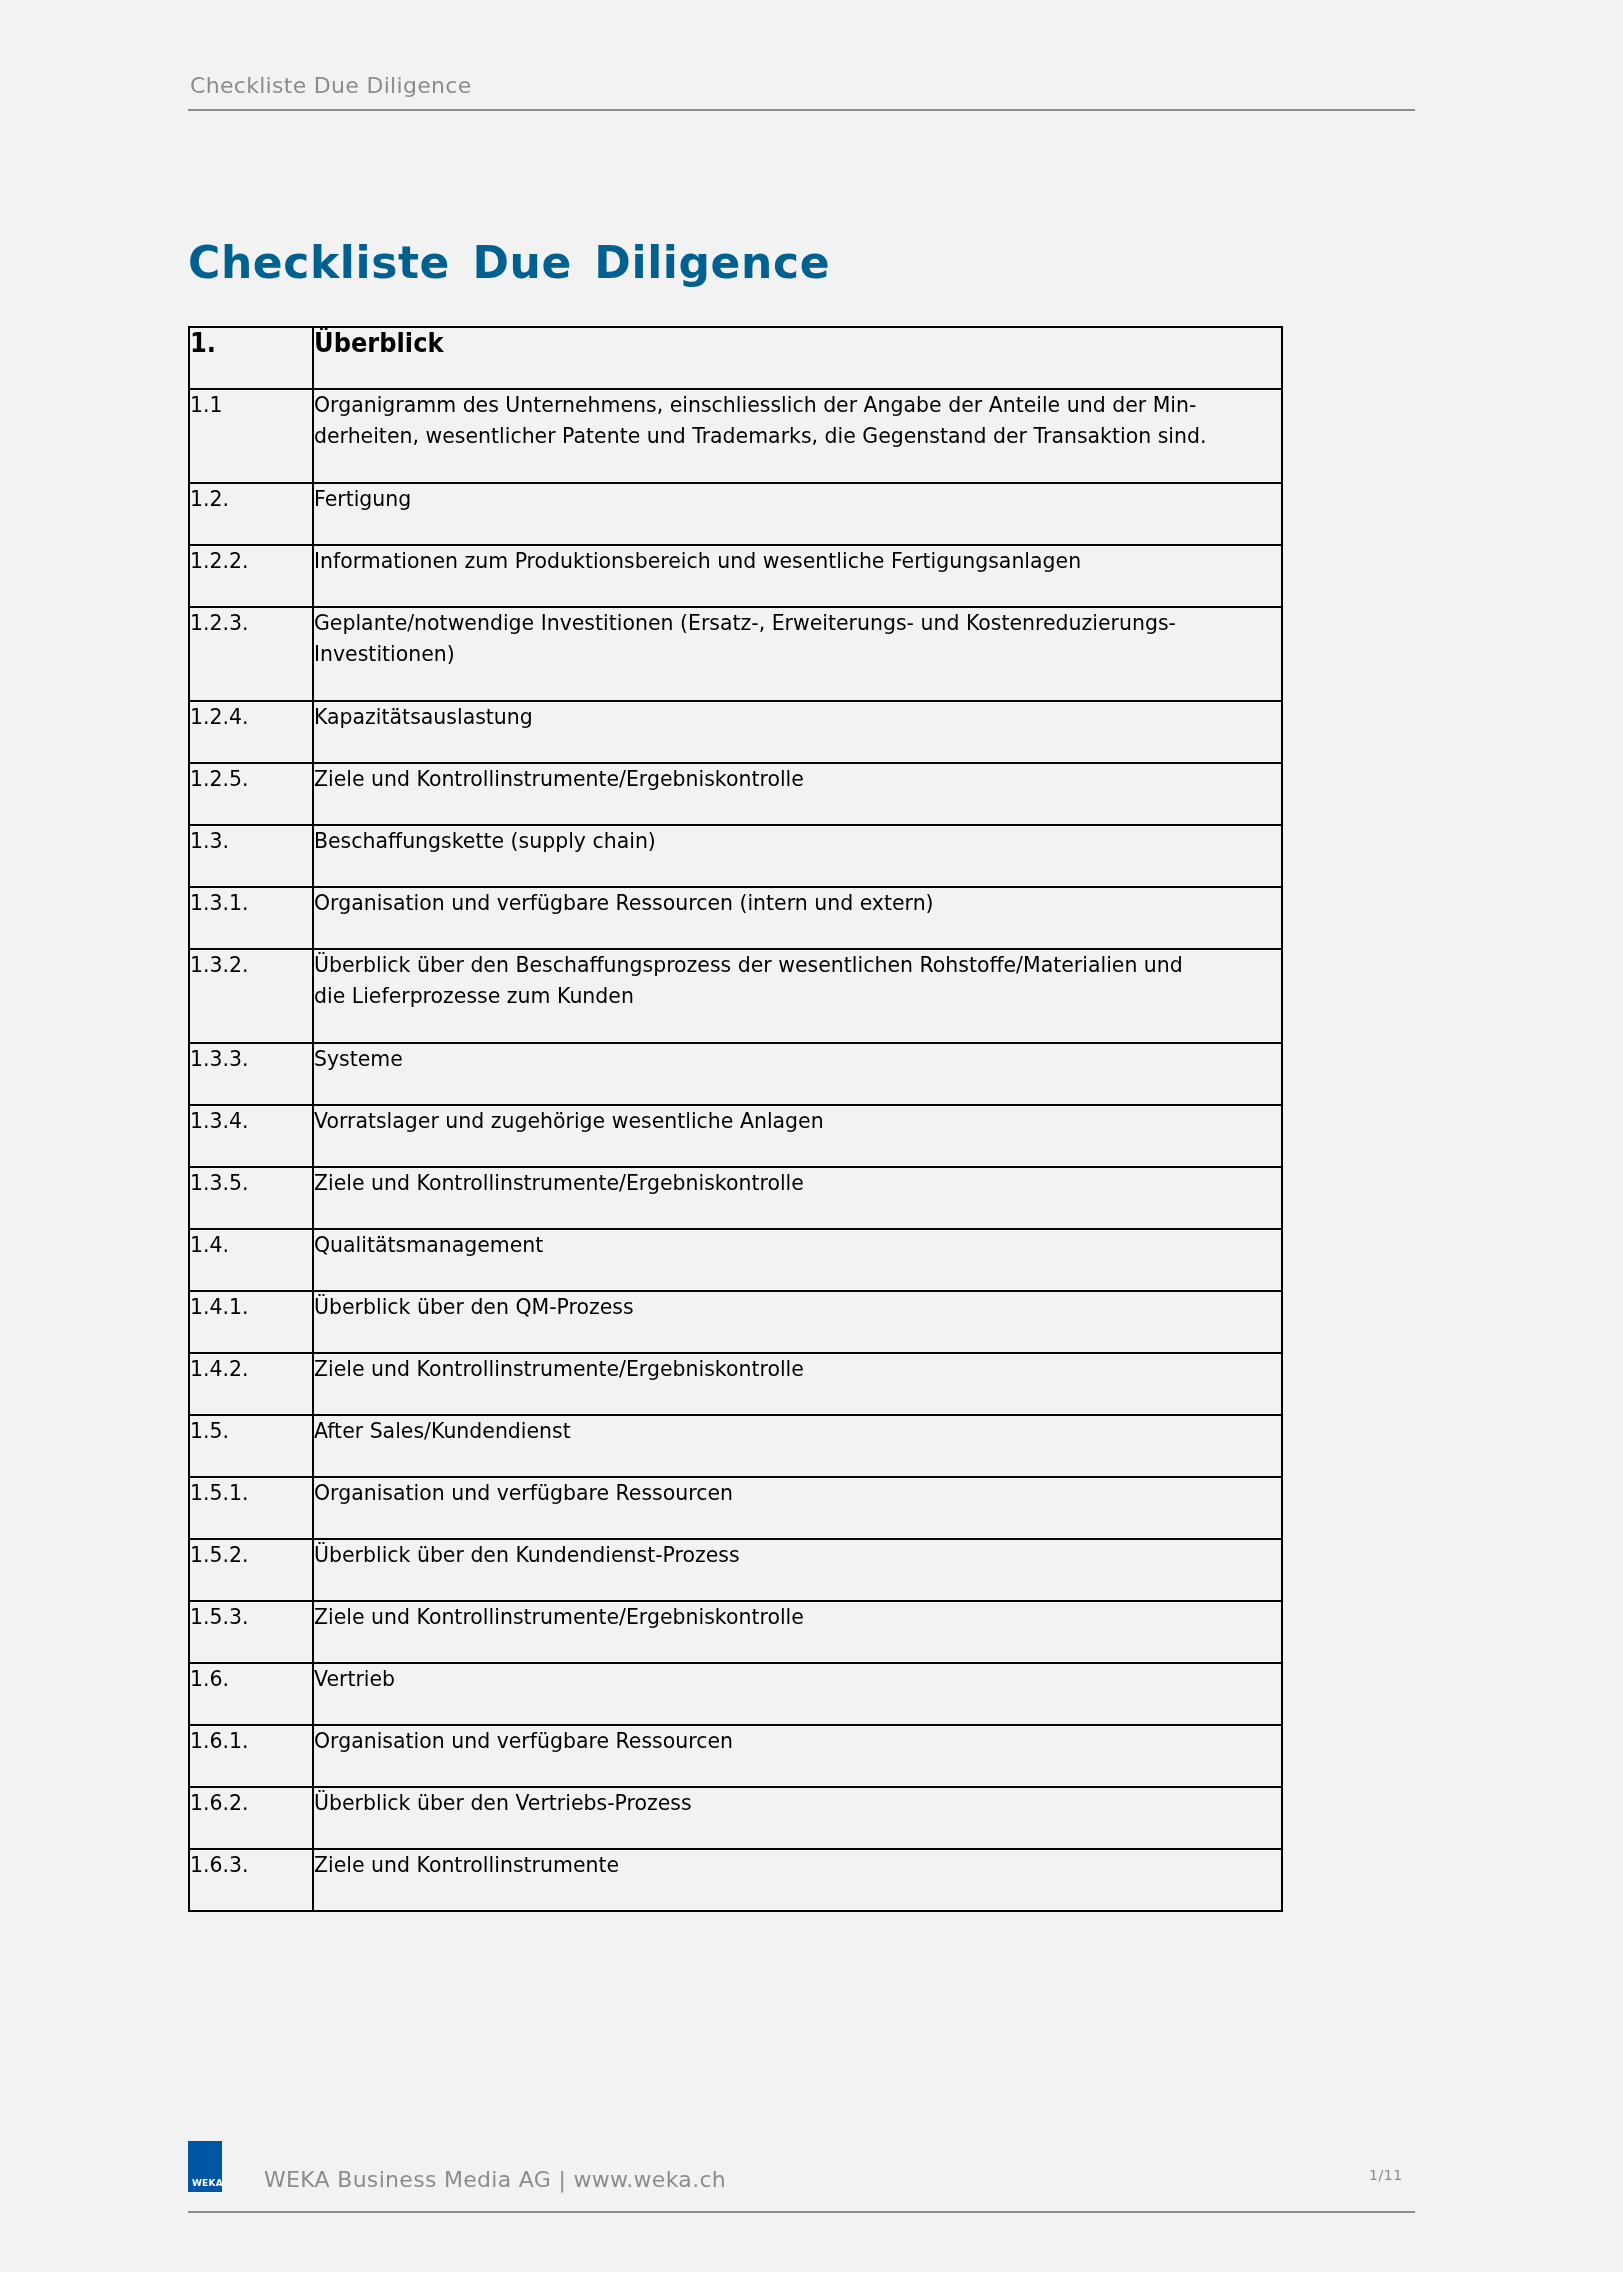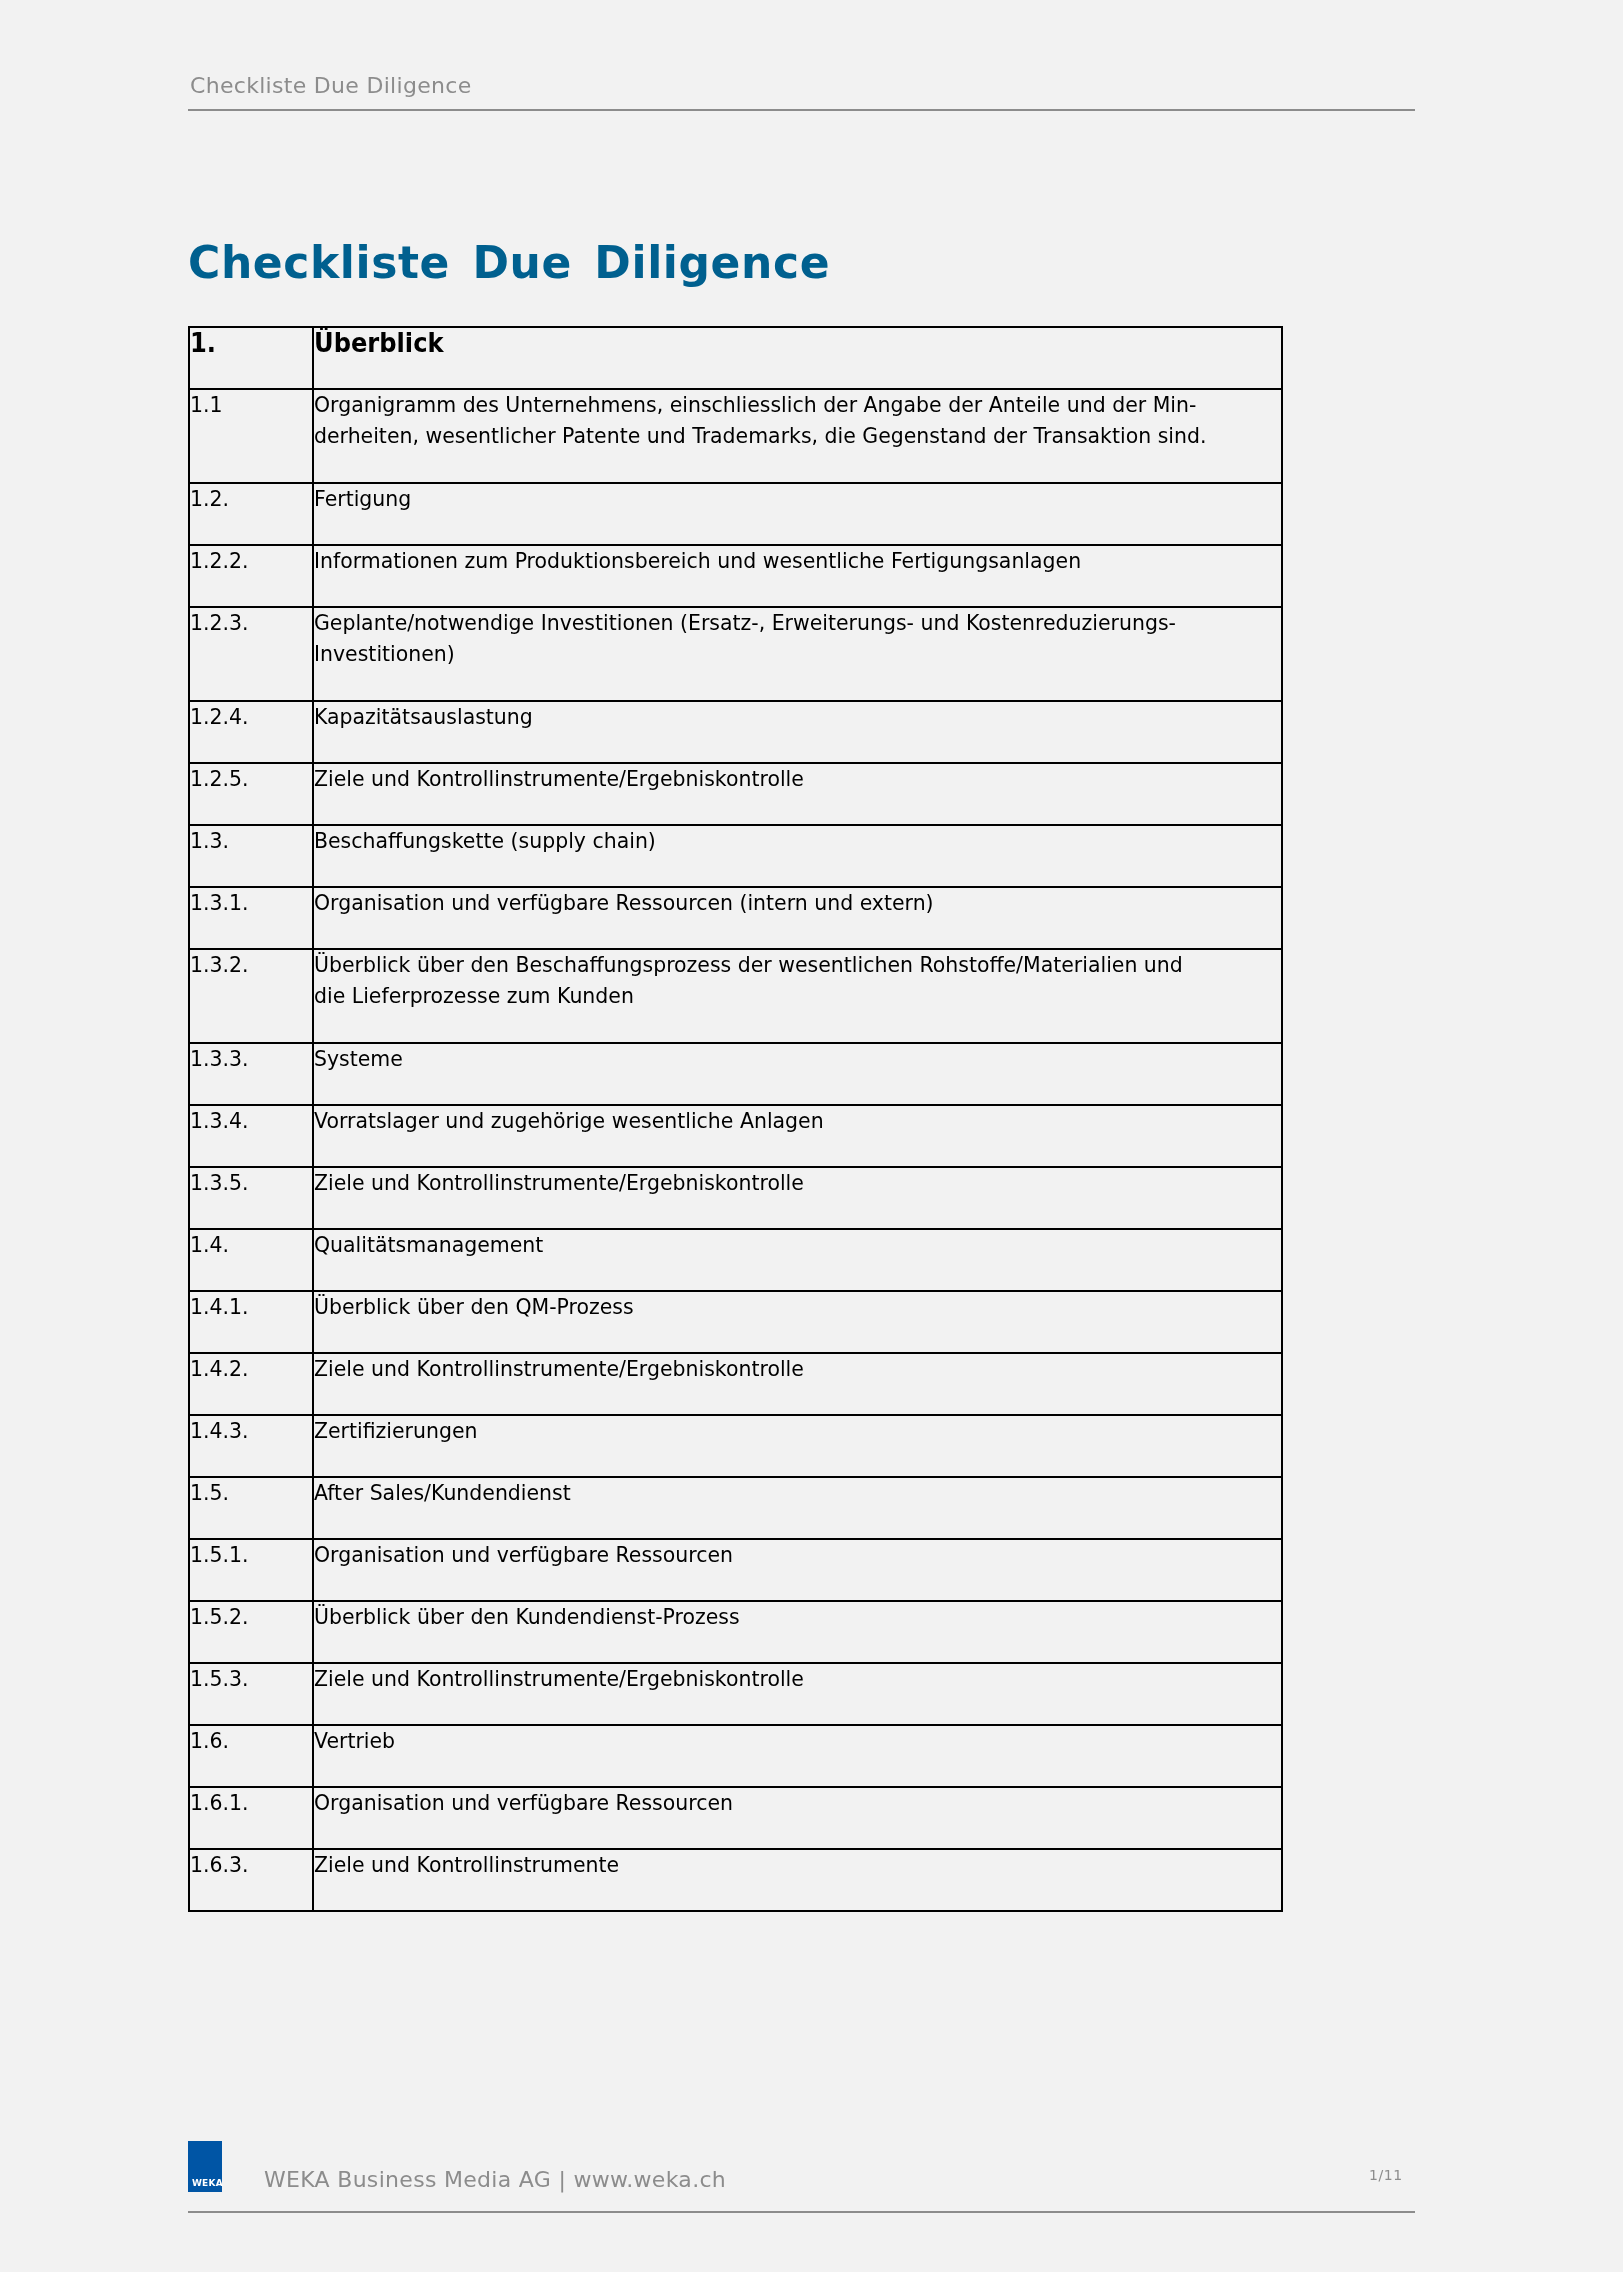--- a/index.html
+++ b/index.html
@@ -192,28 +192,20 @@
     <tr class="single">
       <td class="num">
           <span class="cell-text">1.4.2.</span>
         </td>
       <td class="text">
           <span class="cell-text">Ziele und Kontrollinstrumente/Ergebniskontrolle</span>
         </td>
     </tr>
     <tr class="single">
       <td class="num">
-          <span class="cell-text">1.4.3.</span>
-        </td>
-      <td class="text">
-          <span class="cell-text">Zertifizierungen</span>
-        </td>
-    </tr>
-    <tr class="single">
-      <td class="num">
           <span class="cell-text">1.5.</span>
         </td>
       <td class="text">
           <span class="cell-text">After Sales/Kundendienst</span>
         </td>
     </tr>
     <tr class="single">
       <td class="num">
           <span class="cell-text">1.5.1.</span>
         </td>
@@ -244,20 +236,28 @@
       <td class="text">
           <span class="cell-text">Vertrieb</span>
         </td>
     </tr>
     <tr class="single">
       <td class="num">
           <span class="cell-text">1.6.1.</span>
         </td>
       <td class="text">
           <span class="cell-text">Organisation und verfügbare Ressourcen</span>
+        </td>
+    </tr>
+    <tr class="single">
+      <td class="num">
+          <span class="cell-text">1.6.2.</span>
+        </td>
+      <td class="text">
+          <span class="cell-text">Überblick über den Vertriebs-Prozess</span>
         </td>
     </tr>
     <tr class="single">
       <td class="num">
           <span class="cell-text">1.6.3.</span>
         </td>
       <td class="text">
           <span class="cell-text">Ziele und Kontrollinstrumente</span>
         </td>
     </tr>

